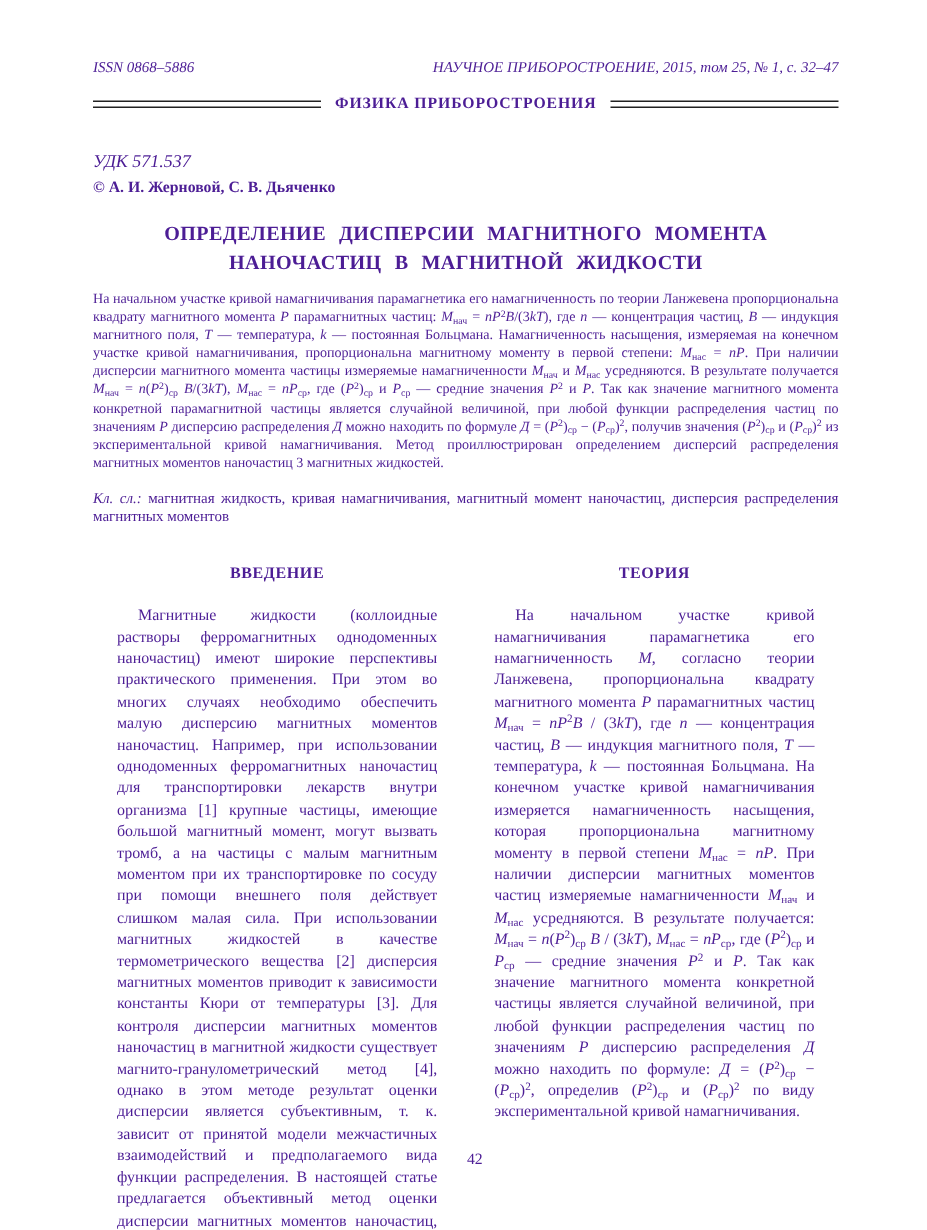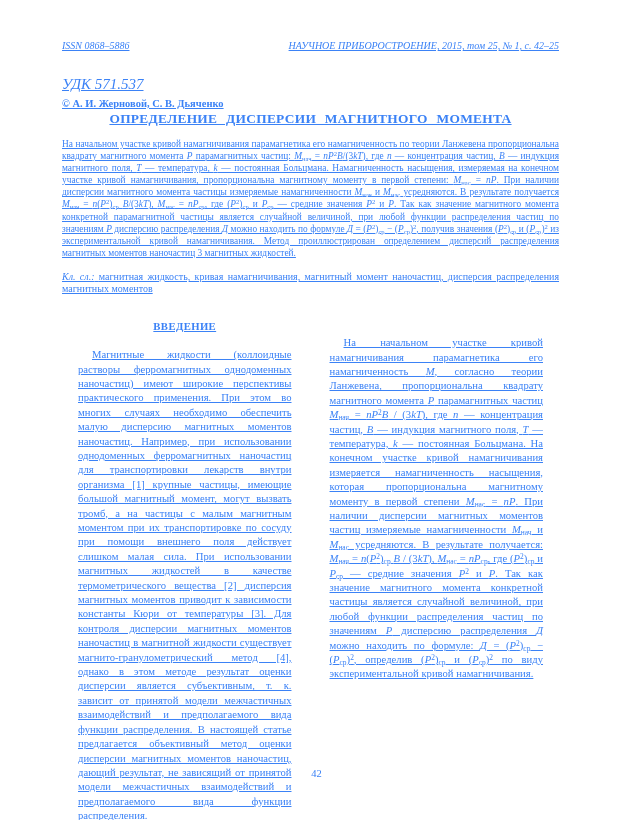--- a/index.html
+++ b/index.html
@@ -4,26 +4,25 @@
 <style>
   html, body {
     margin: 0; padding: 0;
     background: #e8e8e8;
   }
   .page {
     position: relative;
     width: 618px; height: 820px;
     margin: 0 auto;
     background: #ffffff;
-    color: #3b82f6;
+    color: #4c1d95;
     font-family: "Liberation Serif", "DejaVu Serif", serif;
     box-sizing: border-box;
     padding: 40px 59px 0 62px;
     overflow: hidden;
-    text-decoration: underline;
   }
   
   .running-head {
     display: flex;
     justify-content: space-between;
     align-items: baseline;
     font-style: italic;
     font-size: 10px;
     white-space: nowrap;
   }
@@ -42,28 +41,29 @@
   }
   .banner .banner-text {
     font-weight: bold;
     font-size: 10.5px;
     letter-spacing: 0.6px;
     white-space: nowrap;
   }
   .udc {
     margin-top: 25px;
     font-style: italic;
-    font-size: 15px;
+    font-size: 12px;
   }
   .authors {
     margin-top: 5px;
     font-weight: bold;
     font-size: 10.5px;
   }
   .title {
+    margin-top: 15px;
     text-align: center;
     font-weight: bold;
     font-size: 13.4px;
     line-height: 19px;
     letter-spacing: 0.3px;
     word-spacing: 5px;
   }
   .abstract {
     margin-top: 10px;
     font-size: 9.4px;
@@ -106,47 +106,54 @@
     font-size: 10.5px;
   }
 </style>
 </head>
 <body>
 
 <div class="page">
 
   <div class="running-head">
     <span>ISSN 0868–5886</span>
-    <span>НАУЧНОЕ ПРИБОРОСТРОЕНИЕ, 2015, том 25, № 1, c. 42–25</span>
+    <span>НАУЧНОЕ ПРИБОРОСТРОЕНИЕ, 2015, том 25, № 1, c. 32–47</span>
   </div>
 
+  <div class="banner">
+    <span class="rule"></span>
+    <span class="banner-text">ФИЗИКА ПРИБОРОСТРОЕНИЯ</span>
+    <span class="rule"></span>
+  </div>
 
   <div class="udc">УДК 571.537</div>
 
   <div class="authors">© А. И. Жерновой, С. В. Дьяченко</div>
 
   <div class="title">
     <div>ОПРЕДЕЛЕНИЕ ДИСПЕРСИИ МАГНИТНОГО МОМЕНТА</div>
+    <div>НАНОЧАСТИЦ В МАГНИТНОЙ ЖИДКОСТИ</div>
   </div>
 
   <div class="abstract">На начальном участке кривой намагничивания парамагнетика его намагниченность по теории Ланжевена пропорциональна квадрату магнитного момента <i>P</i> парамагнитных частиц: <i>M</i><sub>нач</sub> = <i>nP</i><sup>2</sup><i>B</i>/(3<i>kT</i>), где <i>n</i> — концентрация частиц, <i>B</i> — индукция магнитного поля, <i>T</i> — температура, <i>k</i> — постоянная Больцмана. Намагниченность насыщения, измеряемая на конечном участке кривой намагничивания, пропорциональна магнитному моменту в первой степени: <i>M</i><sub>нас</sub> = <i>nP</i>. При наличии дисперсии магнитного момента частицы измеряемые намагниченности <i>M</i><sub>нач</sub> и <i>M</i><sub>нас</sub> усредняются. В результате получается <i>M</i><sub>нач</sub> = <i>n</i>(<i>P</i><sup>2</sup>)<sub>ср</sub> <i>B</i>/(3<i>kT</i>), <i>M</i><sub>нас</sub> = <i>nP</i><sub>ср</sub>, где (<i>P</i><sup>2</sup>)<sub>ср</sub> и <i>P</i><sub>ср</sub> — средние значения <i>P</i><sup>2</sup> и <i>P</i>. Так как значение магнитного момента конкретной парамагнитной частицы является случайной величиной, при любой функции распределения частиц по значениям <i>P</i> дисперсию распределения <i>Д</i> можно находить по формуле <i>Д</i> = (<i>P</i><sup>2</sup>)<sub>ср</sub> − (<i>P</i><sub>ср</sub>)<sup>2</sup>, получив значения (<i>P</i><sup>2</sup>)<sub>ср</sub> и (<i>P</i><sub>ср</sub>)<sup>2</sup> из экспериментальной кривой намагничивания. Метод проиллюстрирован определением дисперсий распределения магнитных моментов наночастиц 3 магнитных жидкостей.</div>
 
   <div class="keywords">
     <i>Кл. сл.:</i>
     <span>магнитная жидкость, кривая намагничивания, магнитный момент наночастиц, дисперсия распределения магнитных моментов</span>
   </div>
 
   <div class="columns">
 
     <div class="col">
       <p class="col-heading">ВВЕДЕНИЕ</p>
       <p class="body-par indent">Магнитные жидкости (коллоидные растворы ферромагнитных однодоменных наночастиц) имеют широкие перспективы практического применения. При этом во многих случаях необходимо обеспечить малую дисперсию магнитных моментов наночастиц. Например, при использовании однодоменных ферромагнитных наночастиц для транспортировки лекарств внутри организма [1] крупные частицы, имеющие большой магнитный момент, могут вызвать тромб, а на частицы с малым магнитным моментом при их транспортировке по сосуду при помощи внешнего поля действует слишком малая сила. При использовании магнитных жидкостей в качестве термометрического вещества [2] дисперсия магнитных моментов приводит к зависимости константы Кюри от температуры [3]. Для контроля дисперсии магнитных моментов наночастиц в магнитной жидкости существует магнито-гранулометрический метод [4], однако в этом методе  результат оценки дисперсии является субъективным, т. к. зависит от принятой модели межчастичных взаимодействий и предполагаемого вида функции распределения. В настоящей статье предлагается объективный метод оценки дисперсии магнитных моментов наночастиц, дающий результат, не зависящий от принятой модели межчастичных взаимодействий и предполагаемого вида функции распределения.</p>
     </div>
 
     <div class="col">
+      <p class="col-heading">ТЕОРИЯ</p>
       <p class="body-par indent">На начальном участке кривой намагничивания парамагнетика его намагниченность <i>M</i>, согласно теории Ланжевена, пропорциональна квадрату магнитного момента <i>P</i> парамагнитных частиц <i>M</i><sub>нач</sub> = <i>nP</i><sup>2</sup><i>B</i> / (3<i>kT</i>), где <i>n</i> — концентрация частиц, <i>B</i> — индукция магнитного поля, <i>T</i> — температура, <i>k</i> — постоянная Больцмана. На конечном участке кривой намагничивания измеряется намагниченность насыщения, которая пропорциональна магнитному моменту в первой степени <i>M</i><sub>нас</sub> = <i>nP</i>. При наличии дисперсии магнитных моментов частиц измеряемые намагниченности <i>M</i><sub>нач</sub> и <i>M</i><sub>нас</sub> усредняются. В результате получается: <i>M</i><sub>нач</sub> = <i>n</i>(<i>P</i><sup>2</sup>)<sub>ср</sub> <i>B</i> / (3<i>kT</i>),  <i>M</i><sub>нас</sub> = <i>nP</i><sub>ср</sub>,  где  (<i>P</i><sup>2</sup>)<sub>ср</sub> и <i>P</i><sub>ср</sub> — средние значения <i>P</i><sup>2</sup> и <i>P</i>. Так как значение магнитного момента конкретной частицы является случайной величиной, при любой функции распределения частиц по значениям <i>P</i> дисперсию распределения <i>Д</i> можно находить по формуле: <i>Д</i> = (<i>P</i><sup>2</sup>)<sub>ср</sub> − (<i>P</i><sub>ср</sub>)<sup>2</sup>, определив (<i>P</i><sup>2</sup>)<sub>ср</sub> и (<i>P</i><sub>ср</sub>)<sup>2</sup> по виду экспериментальной кривой намагничивания.</p>
     </div>
 
   </div>
 
   <div class="page-number">42</div>
 
 </div>
 
 </body></html>

